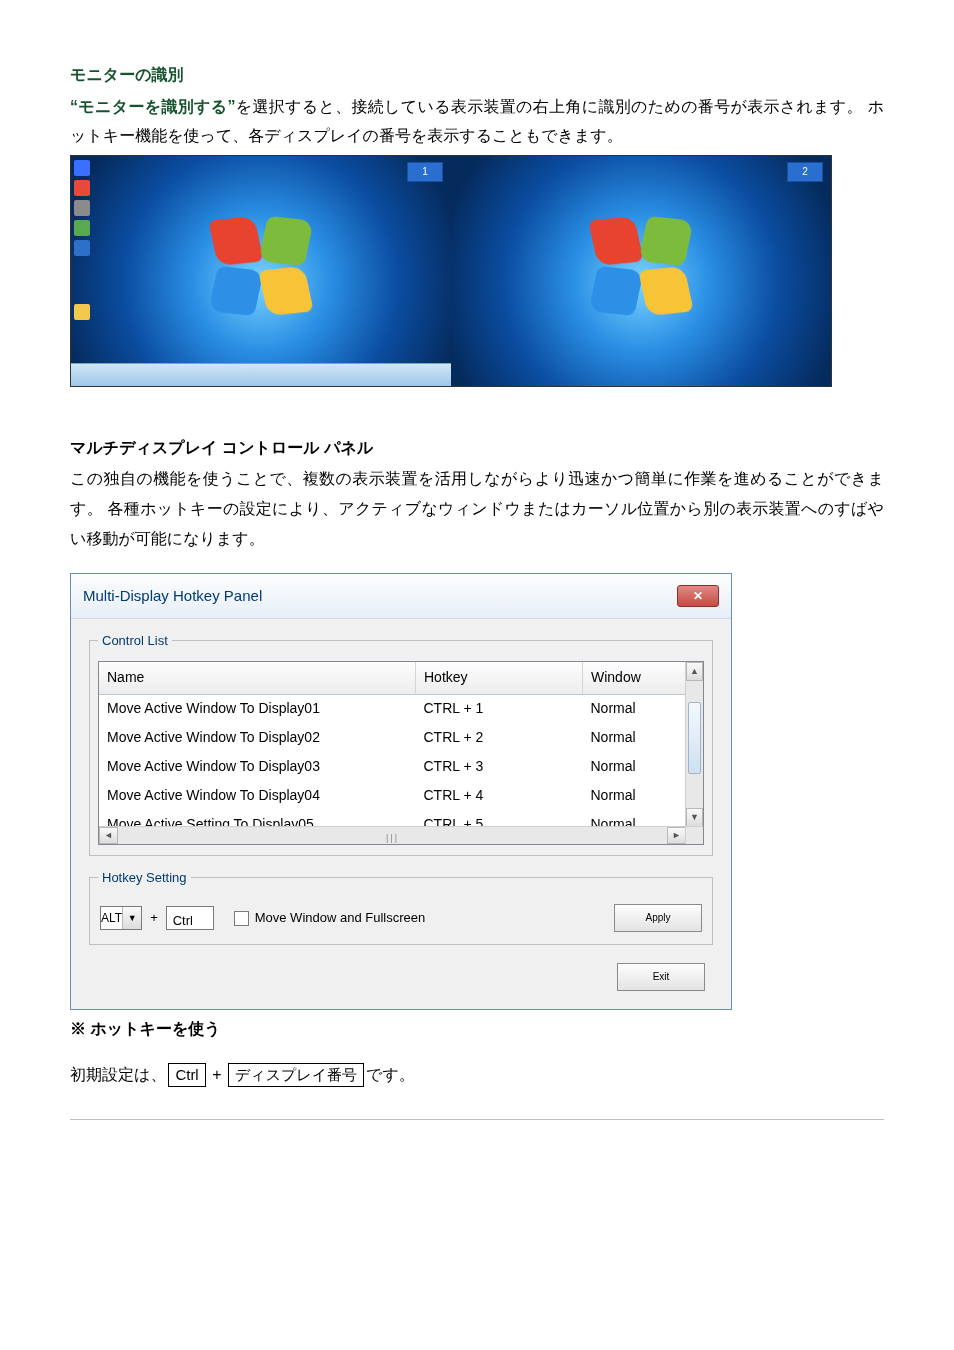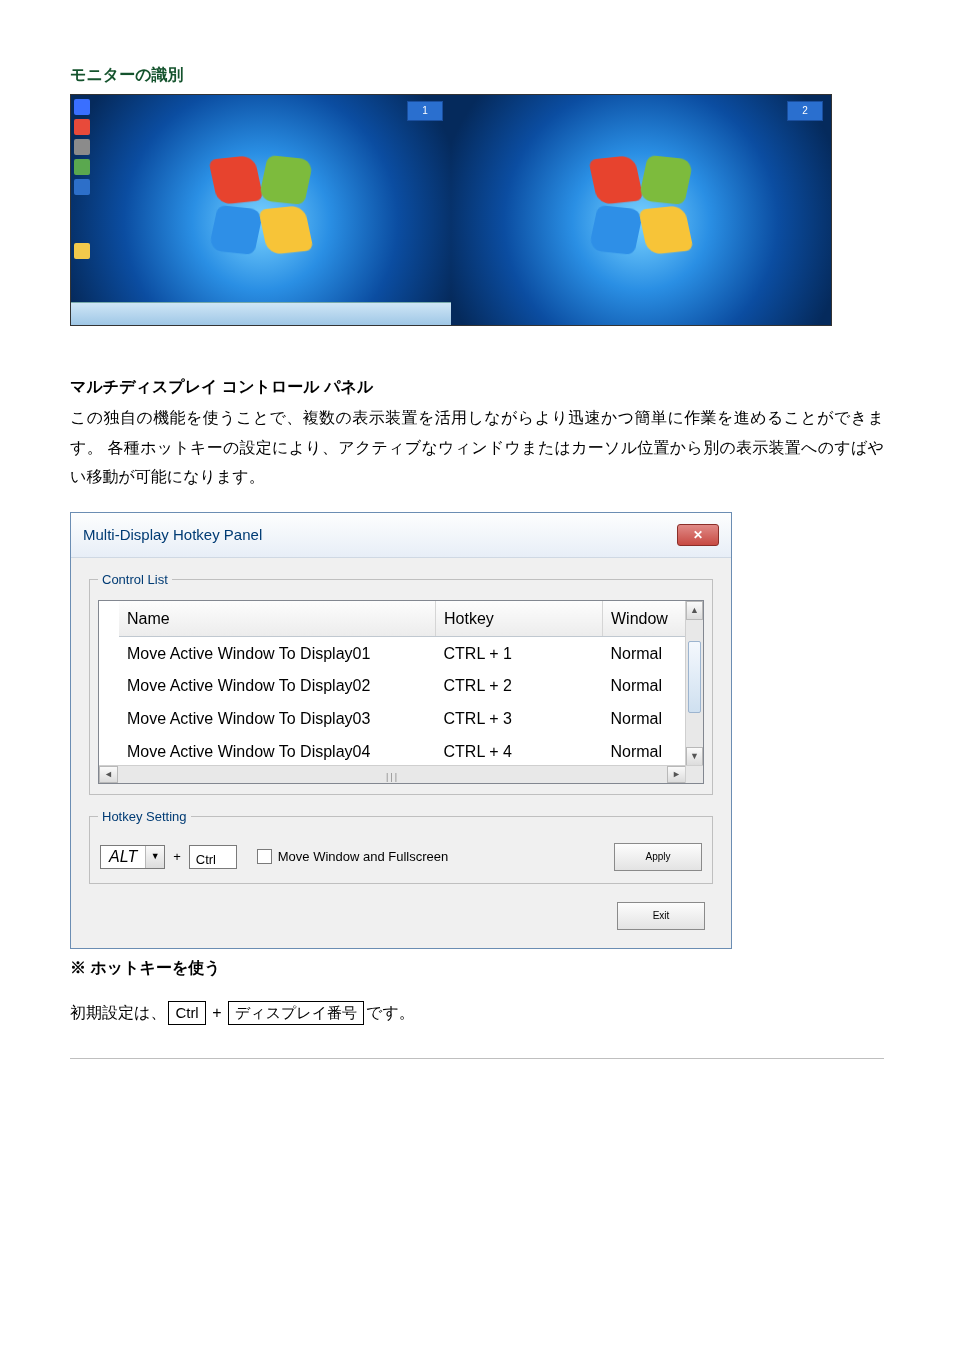--- a/index.html
+++ b/index.html
@@ -116,23 +116,22 @@
   .tbl-wrap {
     border: 1px solid #828790;
     background: #fff;
     height: 182px;
     position: relative;
     overflow: hidden;
   }
   table.hk {
     border-collapse: collapse;
     width: 100%;
-    font-size: 16px;
+    font-size: 14px;
     color: #000;
-    margin-left: 20px;
   }
   table.hk th {
     text-align: left;
     font-weight: normal;
     background: linear-gradient(#fdfdfd, #ececec);
     border-right: 1px solid #d5d5d5;
     border-bottom: 1px solid #c0c8d0;
     padding: 3px 8px;
   }
   table.hk td {
@@ -158,21 +157,21 @@
   .hs-btn { width:17px; background:linear-gradient(#fafafa,#dcdcdc); border:1px solid #b8b8b8; display:flex;align-items:center;justify-content:center;font-size:9px;color:#555;}
   .hs-mid { flex:1; position:relative; }
   .hs-m { position:absolute; left:50%; transform:translateX(-50%); top:3px; font-size:9px; color:#888; letter-spacing:2px;}
   .corner { position:absolute; right:0; bottom:0; width:17px; height:17px; background:#e8e8e8; border-left:1px solid #cfcfcf; border-top:1px solid #cfcfcf;}
 
   .hk-set-row { display:flex; align-items:center; gap:6px; padding:6px 2px 2px 2px; }
   .combo {
     display:inline-flex; align-items:center;
     border:1px solid #7a7a7a; background:#fff; height:22px;
   }
-  .combo span { padding: 0 8px; font-size:16px;font-style:italic; }
+  .combo span { padding: 0 0; font-size:12px; }
   .combo .cbtn { width:18px; height:22px; background:linear-gradient(#fafafa,#dcdcdc); border-left:1px solid #b8b8b8; display:flex;align-items:center;justify-content:center; font-size:9px;}
   .plus { padding: 0 2px; }
   .txt {
     border:1px solid #7a7a7a; background:#fff; padding:2px 6px; height:18px; font-size:13px; min-width:34px;
   }
   .chk { width:13px; height:13px; border:1px solid #7a7a7a; background:#fff; display:inline-block; }
   .btn {
     min-width: 86px; height: 26px;
     border: 1px solid #8a8a8a;
     background: linear-gradient(#fdfdfd, #e3e3e3);
@@ -188,20 +187,23 @@
     font-family: inherit; font-size: 15px; line-height: 22px;
   }
   hr.page-rule { margin-top: 30px; border: none; border-top: 1px solid #bfbfbf; }
 </style>
 </head>
 <body>
 
 <div class="page">
 
   <p class="para"><span class="red-bold">モニターの識別</span></p>
+  <p class="para">
+    <span class="red-bold">“モニターを識別する”</span><span>を選択すると、接続している表示装置の右上角に識別のための番号が表示されます。 ホットキー機能を使って、各ディスプレイの番号を表示することもできます。</span>
+  </p>
 
   <div class="dual-wrap">
     <div class="desk">
       <div class="desk-dock">
         <div class="dock-ico c1"></div>
         <div class="dock-ico c2"></div>
         <div class="dock-ico c3"></div>
         <div class="dock-ico c4"></div>
         <div class="dock-ico c5"></div>
         <div style="height:40px"></div>

